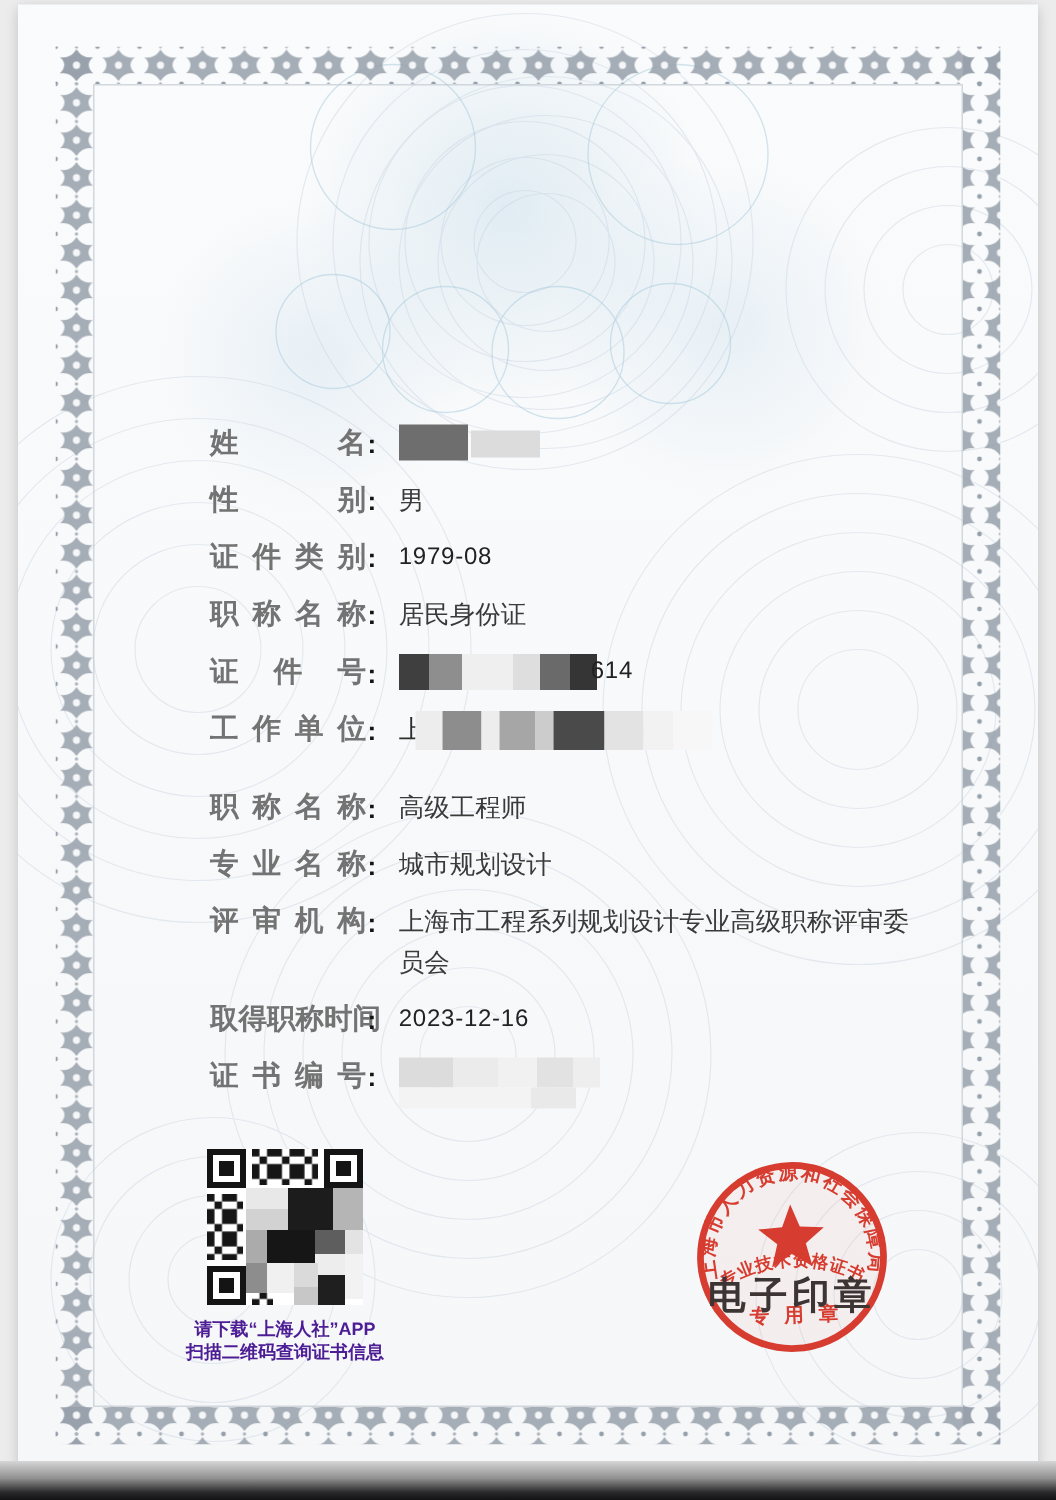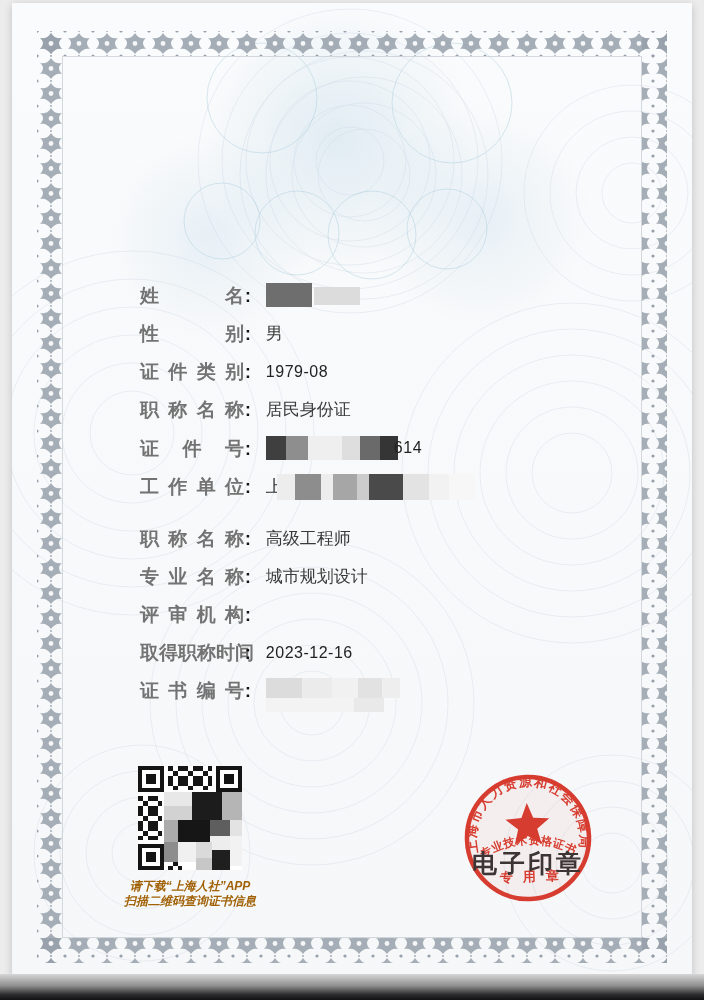--- a/index.html
+++ b/index.html
@@ -32,21 +32,21 @@
   .mosaic .short{height:18px;margin-top:4px;}
   .mosaic .tall{height:26px;}
   .suffix{font-size:16px;color:#222;letter-spacing:.5px;line-height:24px;margin-left:-4px;}
   .prefix{display:inline-block;width:11px;overflow:hidden;font-size:17px;color:#2e2e2e;
          font-family:"Liberation Serif",serif;line-height:26px;}
   .mrows{margin-left:15px;display:flex;flex-direction:column;}
   .mrows .line{display:flex;}
   .mrows .b{display:inline-block;}
   .qr-wrap{position:absolute;left:138px;top:766px;width:104px;height:104px;}
   .qr-caption{position:absolute;left:104px;top:879px;width:172px;text-align:center;
-         font-size:12px;font-weight:bold;color:#a16207;line-height:15px;font-style:italic;}
+         font-size:12px;font-weight:bold;color:#4c1d95;line-height:15px;}
   .seal-wrap{position:absolute;left:448px;top:760px;width:160px;height:150px;}
 </style>
 </head>
 <body>
 
 <div class="photo">
   <div class="paper"></div>
 
   <svg class="deco" style="left:12px;top:3px;" width="680" height="975" viewBox="0 0 680 975">
     <g fill="none" stroke="#c2cfdf" stroke-width="0.8" opacity="0.38">
@@ -204,20 +204,21 @@
 
     <div class="row">
       <span class="label">专业名称</span>
         <span class="colon">:</span>
       <span class="value">城市规划设计</span>
     </div>
 
     <div class="row">
       <span class="label">评审机构</span>
         <span class="colon">:</span>
+      <span class="value">上海市工程系列规划设计专业高级职称评审委员会</span>
     </div>
 
     <div class="row" style="margin-top:12px;">
       <span class="label">取得职称时间</span>
         <span class="colon">:</span>
       <span class="value num">2023-12-16</span>
     </div>
 
     <div class="row">
       <span class="label">证书编号</span>

